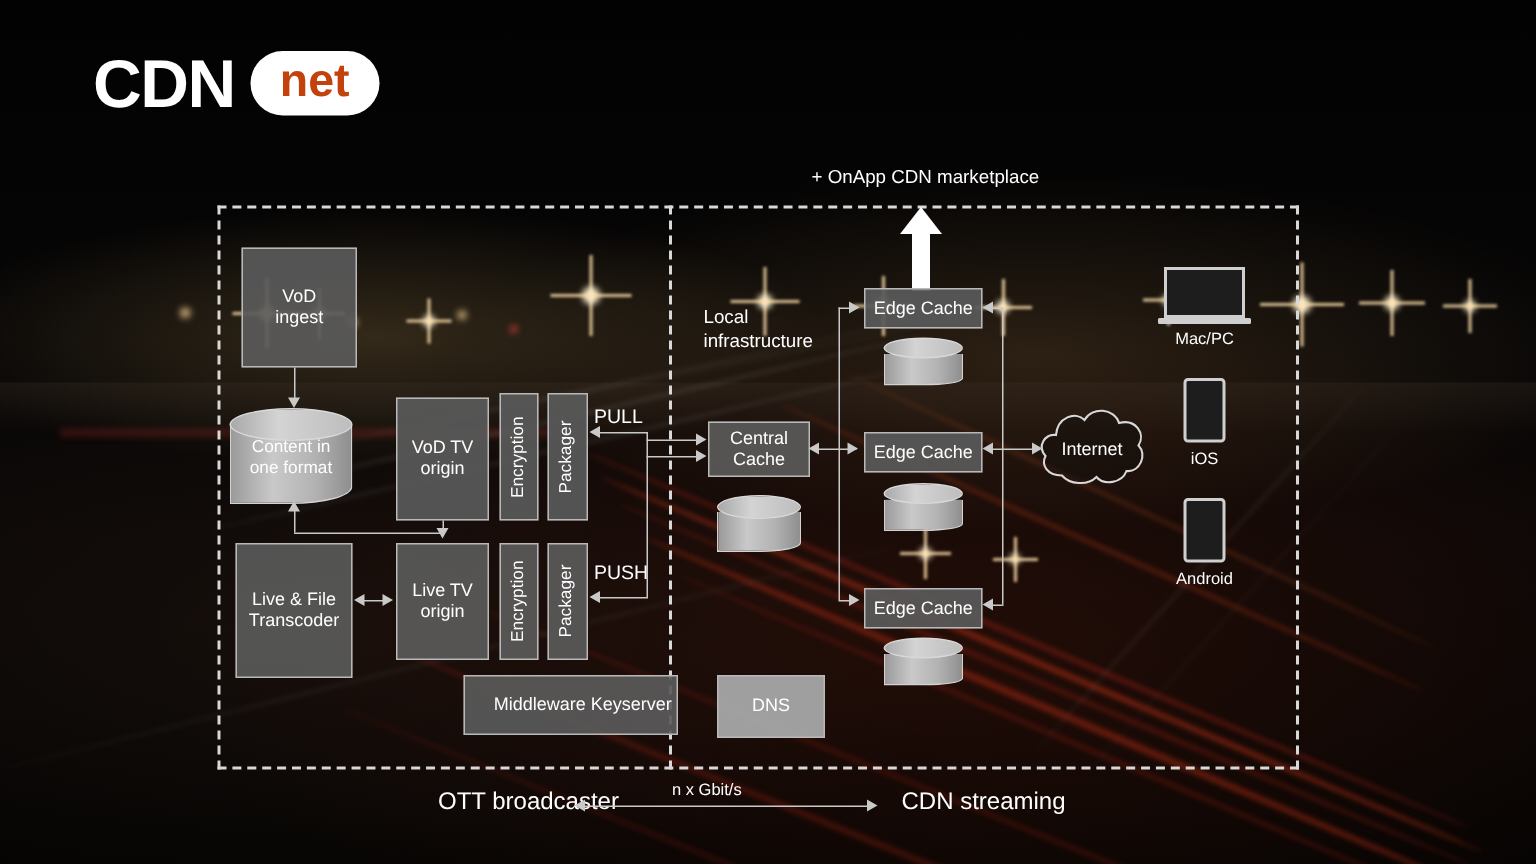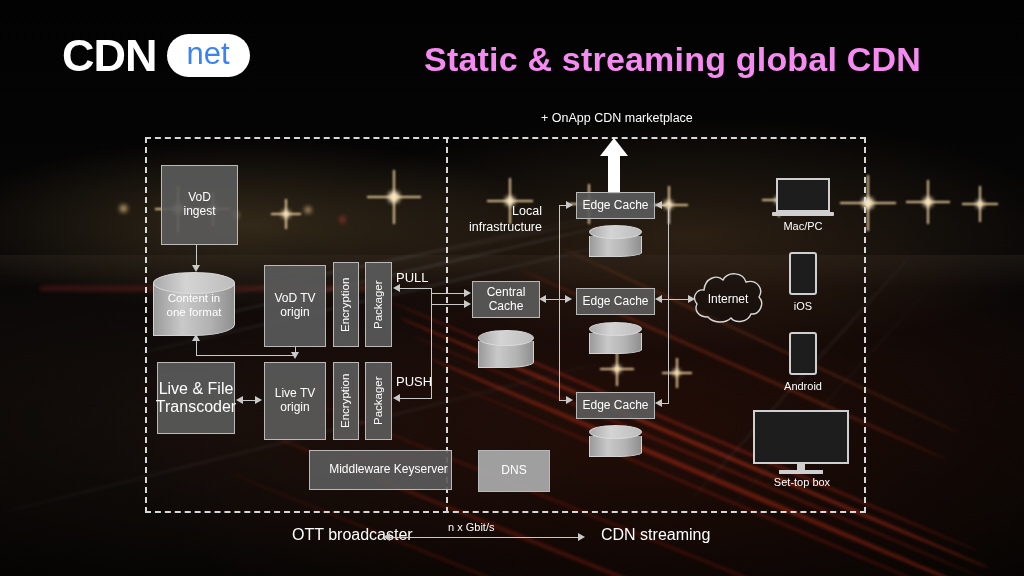--- a/index.html
+++ b/index.html
@@ -19,21 +19,21 @@
   .star{position:absolute;}
   .star:before,.star:after{content:"";position:absolute;background:rgba(255,225,170,.85);filter:blur(1.2px);}
   .star:before{left:50%;top:0;width:2px;height:100%;transform:translateX(-50%);}
   .star:after{top:50%;left:0;height:2px;width:100%;transform:translateY(-50%);}
   .starcore{position:absolute;border-radius:50%;background:rgba(255,240,205,.95);filter:blur(2.2px);}
   .tlight{position:absolute;border-radius:50%;background:rgba(255,215,150,.8);filter:blur(2.5px);}
 
   
   #logo{position:absolute;left:62px;top:33px;display:flex;align-items:center;gap:10px;justify-content:space-between;}
   #logo .cdn{color:#fff;font-size:45px;font-weight:bold;letter-spacing:-1px;line-height:1;font-family:"Liberation Sans",sans-serif;}
-  #logo .pill{background:#fff;color:#3b82f6;border-radius:22px;padding:4px 20px 6px;font-size:31px;font-weight:normal;line-height:1.05;}
+  #logo .pill{background:#fff;color:#c2410c;border-radius:22px;padding:4px 20px 6px;font-size:31px;font-weight:bold;line-height:1.05;}
 
   
   #title{position:absolute;left:424px;top:40px;color:#f58bf0;font-size:34px;font-weight:bold;letter-spacing:.2px;white-space:nowrap;}
 
   
   .dash-rect{position:absolute;left:145px;top:137px;width:721px;height:376px;border:2px dashed #d8d8d8;box-sizing:border-box;}
   .dash-v{position:absolute;left:446px;top:137px;width:0;height:376px;border-left:2px dashed #d8d8d8;}
 
   
   .box{position:absolute;box-sizing:border-box;border:1px solid #b9b9b9;color:#fff;
@@ -154,21 +154,20 @@
     <div class="streak" style="left:0px;top:512px;width:620px;height:2px;background:rgba(190,190,195,.12);transform:rotate(-14deg);transform-origin:left center;"></div>
     <div class="streak" style="left:690px;top:500px;width:330px;height:2px;background:rgba(190,190,195,.14);transform:rotate(-48deg);transform-origin:left center;"></div>
     <div class="streak" style="left:720px;top:520px;width:320px;height:1px;background:rgba(190,190,195,.12);transform:rotate(-48deg);transform-origin:left center;"></div>
   </div>
 
   <div id="logo">
     <span class="cdn">CDN</span>
     <span class="pill">net</span>
   </div>
 
-  <div id="title">Static &amp; streaming global CDN</div>
 
   <div class="dash-rect"></div>
   <div class="dash-v"></div>
 
   <div class="lbl-free" style="left:541px;top:111px;font-size:12.5px;">+ OnApp CDN marketplace</div>
   <div id="bigarrow">
     <div class="head"></div>
       <div class="shaft"></div>
   </div>
 
@@ -192,21 +191,21 @@
 origin</span>
   </div>
 
   <div class="box grey vert" style="left:333px;top:262px;width:26px;height:85px;font-size:11.5px;">
     <span>Encryption</span>
   </div>
   <div class="box grey vert" style="left:365px;top:262px;width:27px;height:85px;font-size:11.5px;">
     <span>Packager</span>
   </div>
 
-  <div class="box grey" style="left:157px;top:362px;width:78px;height:72px;font-size:16px;">
+  <div class="box grey" style="left:157px;top:362px;width:78px;height:90px;font-size:12px;">
     <span style="white-space:pre-line">Live &amp; File
 Transcoder</span>
   </div>
 
   <div class="box grey" style="left:264px;top:362px;width:62px;height:78px;font-size:12px;">
     <span style="white-space:pre-line">Live TV
 origin</span>
   </div>
 
   <div class="box grey vert" style="left:333px;top:362px;width:26px;height:78px;font-size:11.5px;">
@@ -234,21 +233,21 @@
   <div class="arw arw-l" style="left:393px;top:284px;"></div>
 
   <div class="lbl-free" style="left:396px;top:374px;">PUSH</div>
   <div class="ln lnh" style="left:400px;top:398px;width:32px;"></div>
   <div class="arw arw-l" style="left:393px;top:394px;"></div>
 
   <div class="box grey" style="left:309px;top:450px;width:143px;height:40px;font-size:12px;padding-left:16px;">
     <span>Middleware Keyserver</span>
   </div>
 
-  <div class="lbl-free" style="left:469px;top:204px;font-size:12.5px;text-align:right;white-space:pre-line;line-height:1.25;">Local
+  <div class="lbl-free" style="left:469px;top:204px;font-size:12.5px;text-align:left;white-space:pre-line;line-height:1.25;">Local
 infrastructure</div>
 
   <div class="box grey" style="left:472px;top:281px;width:68px;height:37px;font-size:12px;">
     <span style="white-space:pre-line">Central
 Cache</span>
   </div>
   <div class="cyl" style="left:478px;top:330px;width:56px;height:38px;">
     <div class="body"></div>
       <div class="top" style="height:16px;"></div>
   </div>
@@ -321,26 +320,20 @@
   <div class="dev" style="left:789px;top:252px;width:30px;height:62px;">
     <div class="scr" style="left:0;top:0;width:28px;height:43px;border-radius:3px;"></div>
     <div class="cap" style="top:48px;left:14px;">iOS</div>
   </div>
 
   <div class="dev" style="left:789px;top:332px;width:30px;height:62px;">
     <div class="scr" style="left:0;top:0;width:28px;height:43px;border-radius:3px;"></div>
     <div class="cap" style="top:48px;left:14px;">Android</div>
   </div>
 
-  <div class="dev" style="left:753px;top:410px;width:98px;height:70px;">
-    <div class="scr" style="left:0;top:0;width:96px;height:54px;"></div>
-    <div style="position:absolute;left:44px;top:54px;width:8px;height:7px;background:#cfcfcf;"></div>
-    <div style="position:absolute;left:26px;top:60px;width:44px;height:4px;background:#cfcfcf;"></div>
-    <div class="cap" style="top:66px;left:49px;">Set-top box</div>
-  </div>
 
   <div class="lbl-free" style="left:245px;top:526px;font-size:16px;margin-left:47px;">OTT broadcaster</div>
   <div class="lbl-sm" style="left:448px;top:521px;">n x Gbit/s</div>
   <div class="ln lnh" style="left:390px;top:537px;width:190px;"></div>
   <div class="arw arw-l" style="left:383px;top:533px;"></div>
   <div class="arw arw-r" style="left:578px;top:533px;"></div>
   <div class="lbl-free" style="left:601px;top:526px;font-size:16px;">CDN streaming</div>
 
 </div>
 

